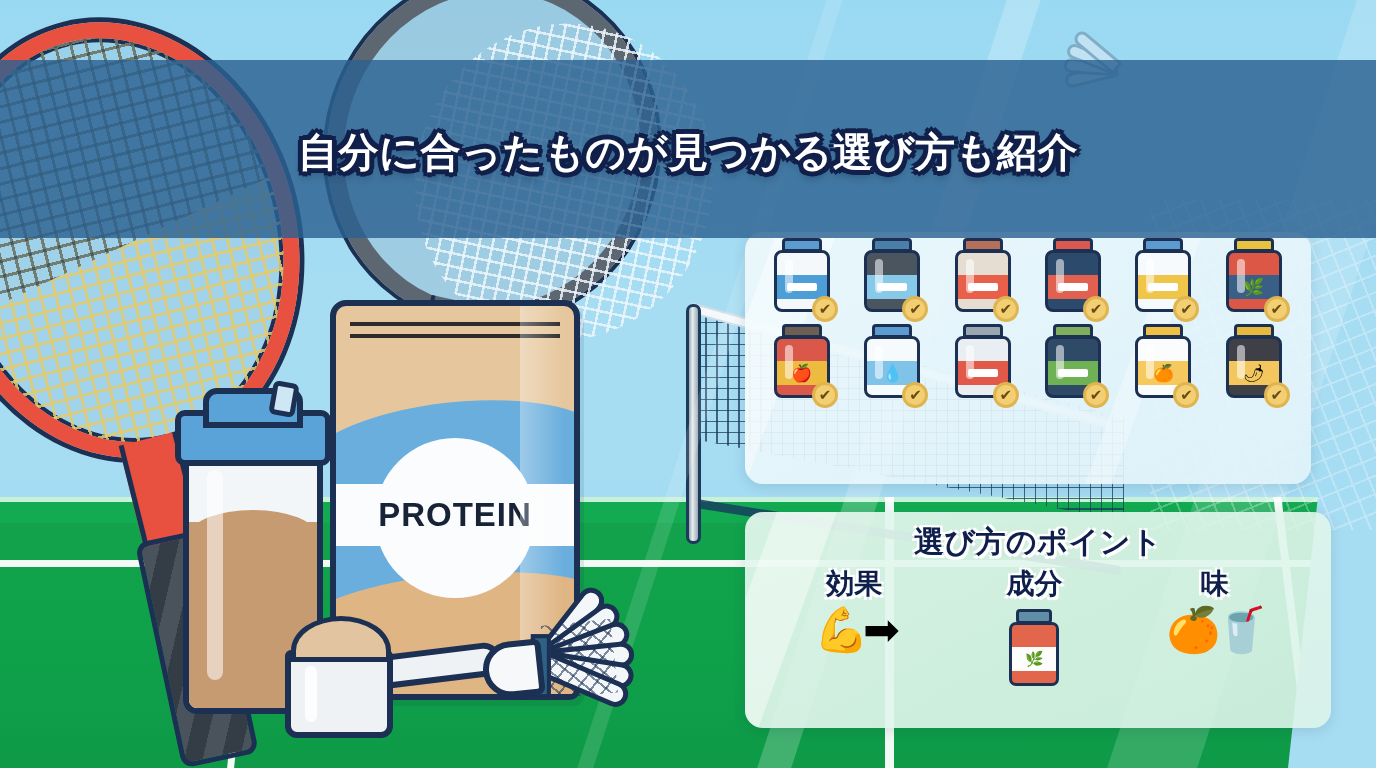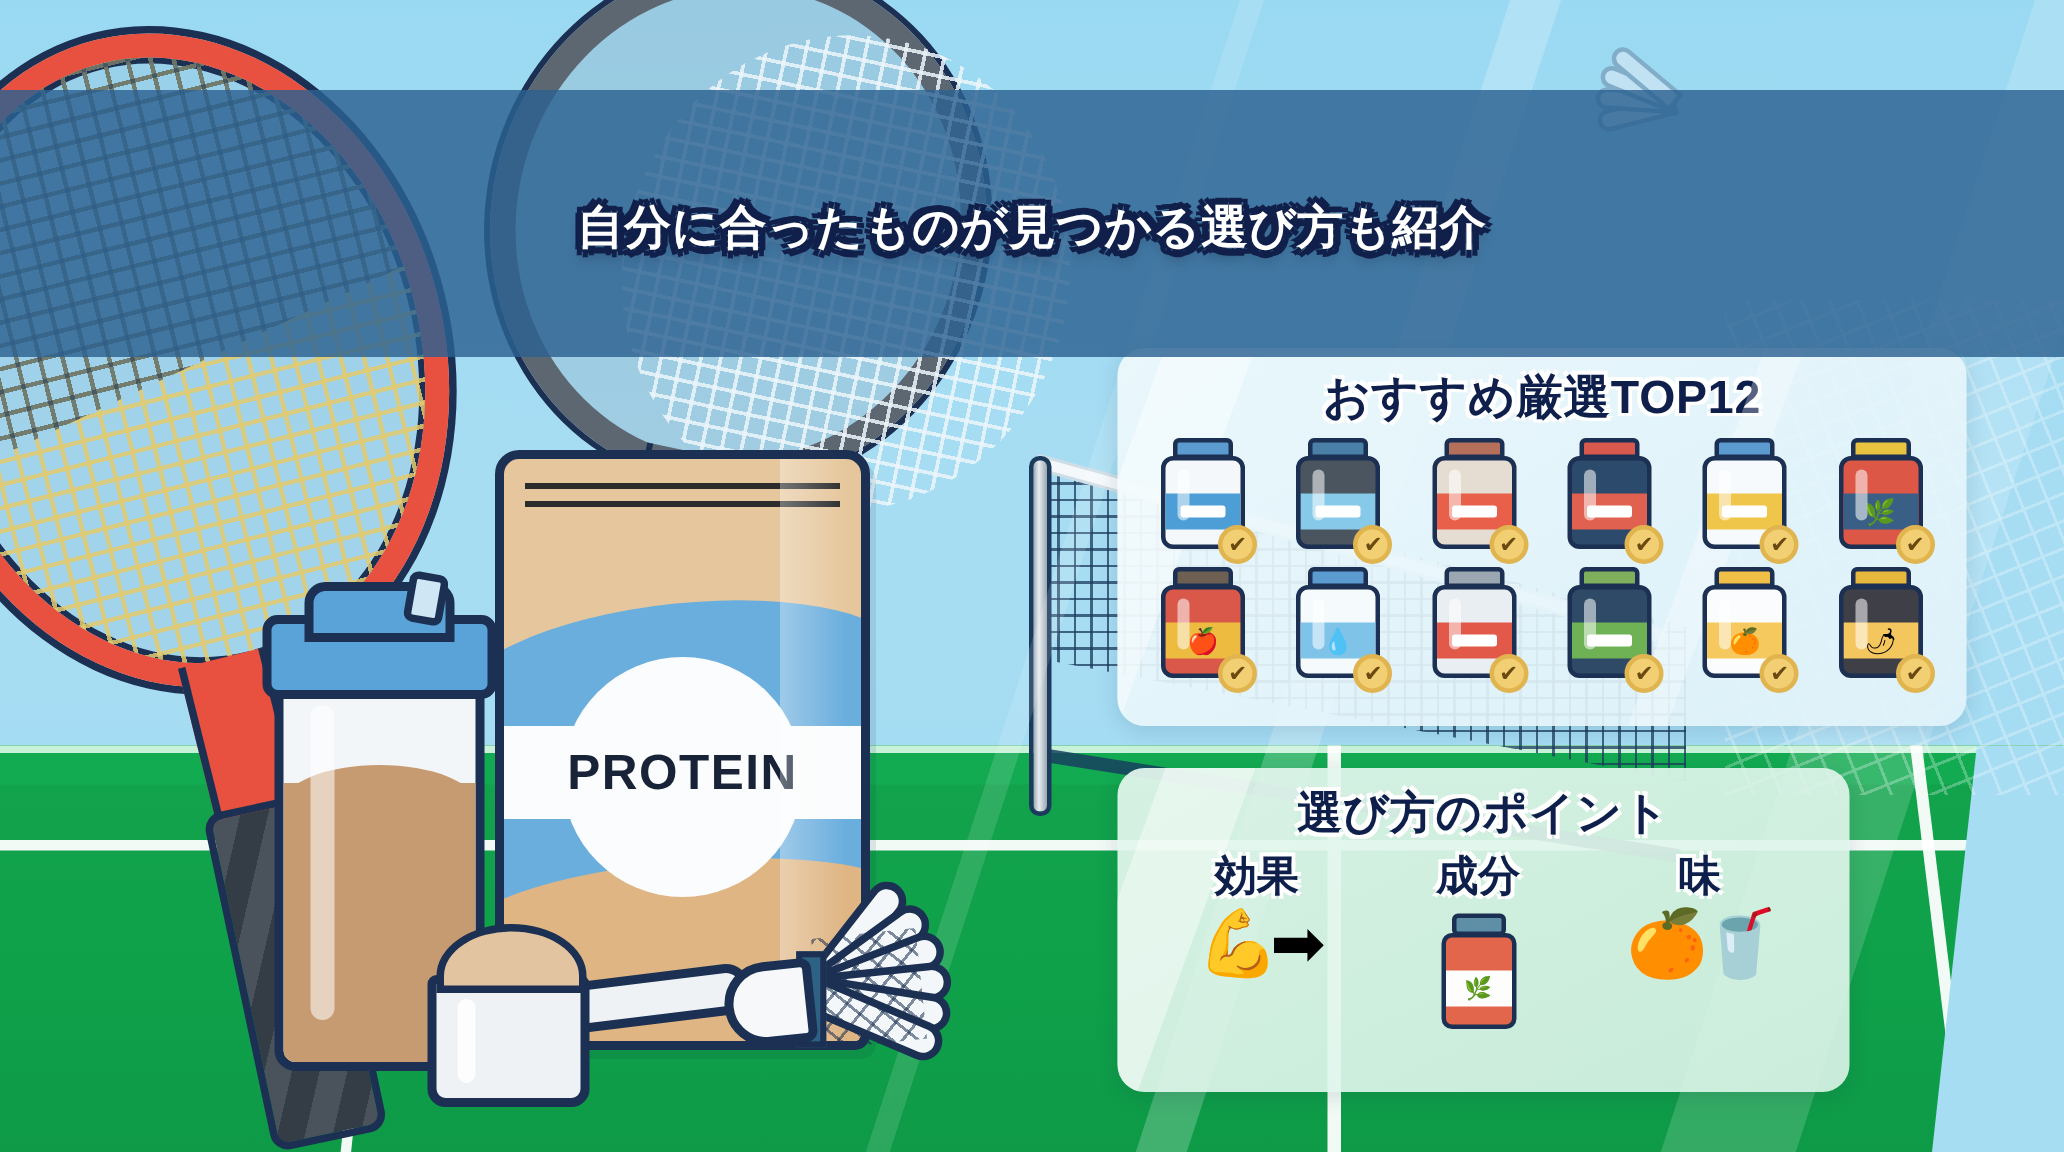--- a/index.html
+++ b/index.html
@@ -171,28 +171,28 @@
               background:rgba(44,98,145,.82);
               display:flex;flex-direction:column;align-items:center;justify-content:center;}
   .title-line{font-weight:900;color:#ffffff;font-size:47px;line-height:1.12;letter-spacing:.5px;
               white-space:nowrap;
               text-shadow:
                  -4px -4px 0 #11204a, 4px -4px 0 #11204a,
                  -4px  4px 0 #11204a, 4px  4px 0 #11204a,
                   0   -5px 0 #11204a, 0    5px 0 #11204a,
                  -5px  0   0 #11204a, 5px  0   0 #11204a,
                   0 6px 9px rgba(10,20,45,.45);}
-  .title-line.l2{font-size:31px;margin-top:6px;}
+  .title-line.l2{font-size:40px;margin-top:6px;}
 
   
   .panel{position:absolute;border-radius:18px;overflow:hidden;
          box-shadow:0 3px 14px rgba(15,40,70,.13);}
   .panel.top{left:745px;top:232px;width:566px;height:252px;
              background:linear-gradient(150deg,rgba(238,249,252,.93),rgba(226,243,250,.90));}
-  .panel.bottom{left:745px;top:512px;width:488px;height:216px;
+  .panel.bottom{left:745px;top:512px;width:586px;height:216px;
              background:linear-gradient(150deg,rgba(228,247,238,.93),rgba(220,244,233,.90));}
   .panel .sheen{position:absolute;left:-30px;top:-40px;width:60px;height:420px;
              background:rgba(255,255,255,.42);transform:skewX(-20deg);}
   .panel .sheen.s2{left:370px;width:26px;background:rgba(255,255,255,.30);}
 
   .panel-title{text-align:center;font-weight:900;color:#0f1f4c;font-size:31px;
                margin-top:12px;letter-spacing:.5px;
                text-shadow:-2.5px -2.5px 0 #fff,2.5px -2.5px 0 #fff,-2.5px 2.5px 0 #fff,2.5px 2.5px 0 #fff;}
   .panel.bottom .panel-title{font-size:30px;margin-top:10px;}
 
@@ -317,21 +317,20 @@
       <div class="f f5"></div>
       <div class="f f6"></div>
     <div class="mesh"></div>
     <div class="band"></div>
     <div class="cork"></div>
   </div>
 
   <div class="panel top">
     <div class="sheen"></div>
     <div class="sheen s2"></div>
-    <div class="panel-title">おすすめ厳選TOP12</div>
     <div class="bottle-grid" id="bottle-grid">
         <div class="bottle">
           <div class="cap" style="background: rgb(91, 155, 208);"></div>
           <div class="jar" style="background: rgb(244, 248, 251);">
             <div class="lbl" style="background: rgb(77, 158, 214);">
               <div class="lblbar"></div>
             </div>
             <div class="glint"></div>
           </div>
           <div class="check">✔</div>

